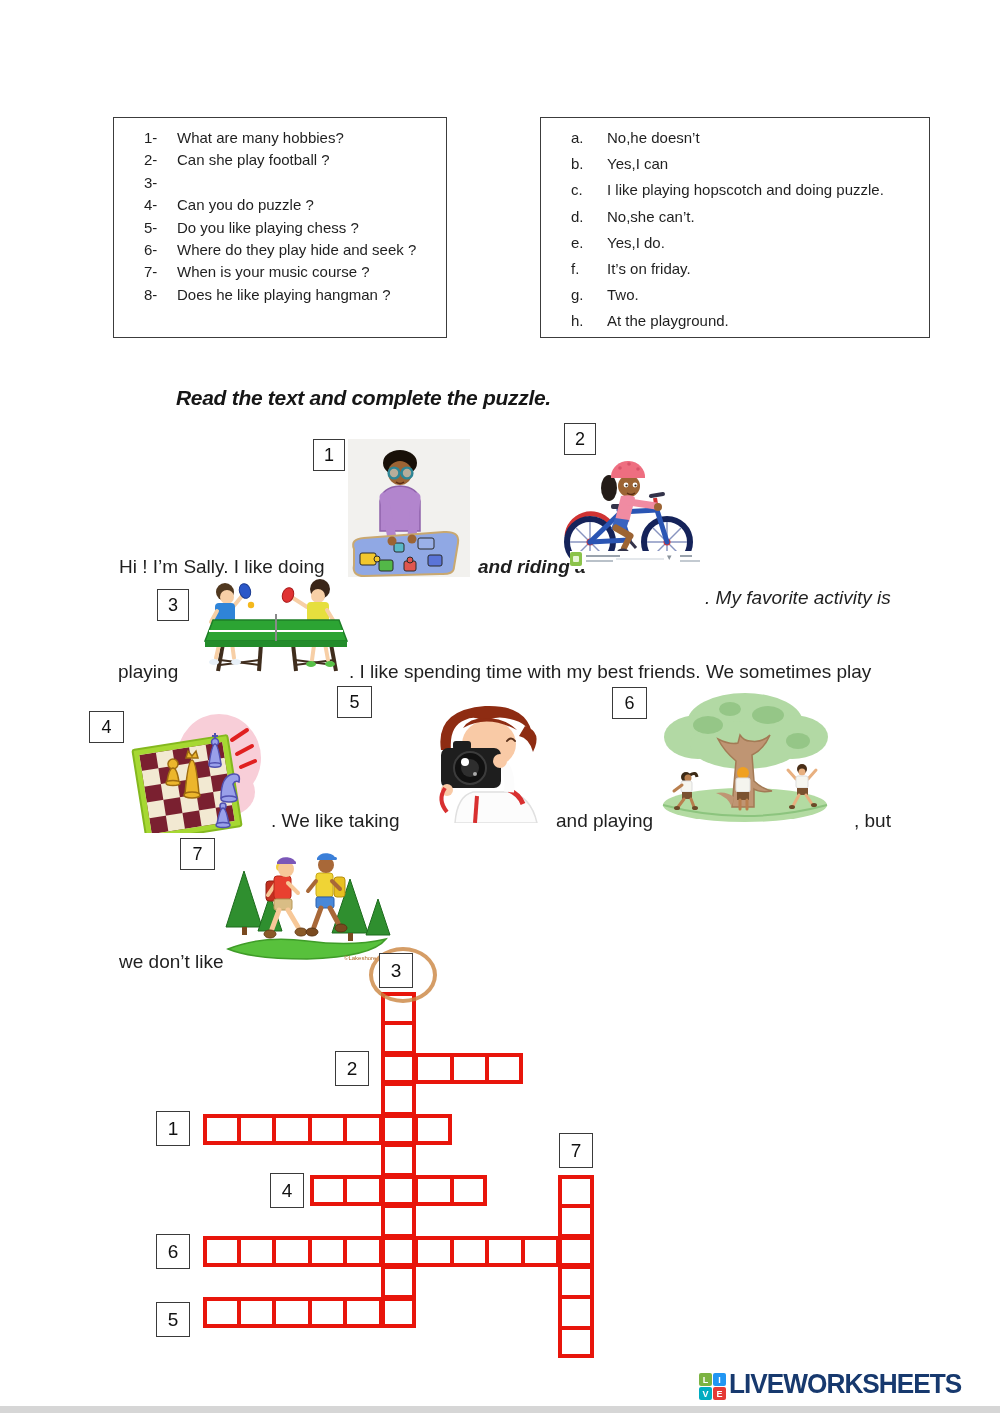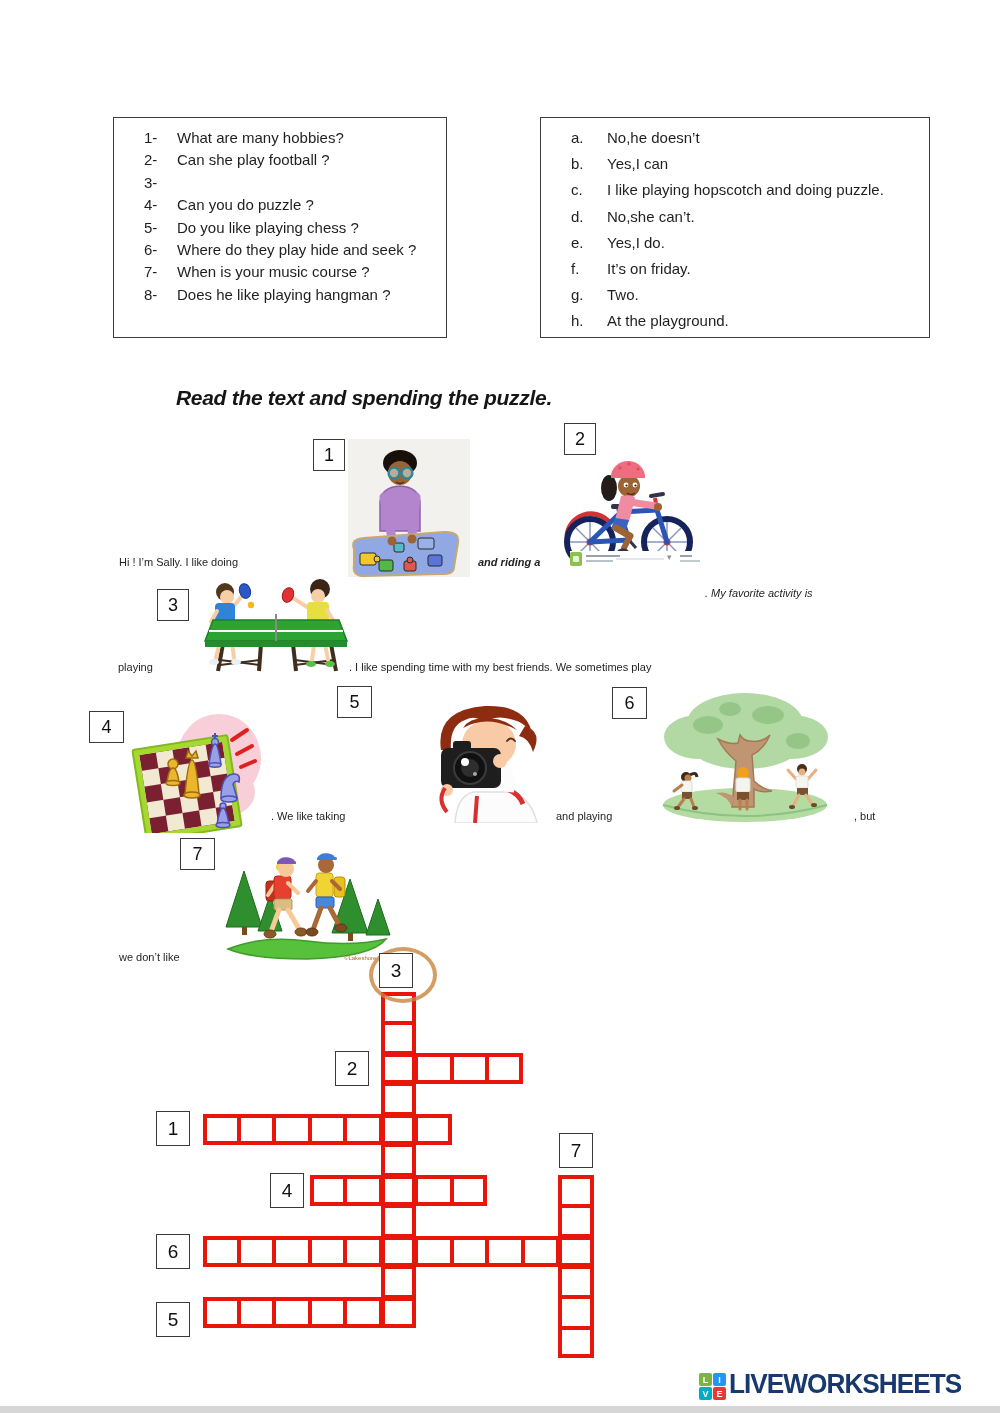--- a/index.html
+++ b/index.html
@@ -14,21 +14,21 @@
   
   .mbox{position:absolute;border:1.6px solid #3c3c3c;background:#fff;box-sizing:border-box;}
   #qbox{left:113px;top:117px;width:334px;height:221px;padding:9px 4px 0 30px;}
   #abox{left:540px;top:117px;width:390px;height:221px;padding:7px 4px 0 30px;}
   .qrow{display:flex;font-size:15px;line-height:22.4px;}
   .qnum{width:33px;flex:none;}
   .qtext{width:240px;}
   .arow{display:flex;font-size:15px;line-height:26.2px;}
   .alet{width:36px;flex:none;}
   
-  .story{position:absolute;font-size:11px;white-space:nowrap;color:#1f1f1f;}
+  .story{position:absolute;font-size:19px;white-space:nowrap;color:#1f1f1f;}
   #s1{left:119px;top:556px;}
   #s2{left:478px;top:556px;font-weight:bold;font-style:italic;}
   #s3{left:705px;top:587px;font-style:italic;}
   #s4{left:118px;top:661px;}
   #s5{left:349px;top:661px;}
   #s6{left:271px;top:810px;}
   #s7{left:556px;top:810px;}
   #s8{left:838px;top:810px;margin-left:16px;}
   #s9{left:119px;top:951px;}
   
@@ -74,21 +74,21 @@
   .logo-mark{position:absolute;left:699px;top:1373px;width:27px;height:27px;display:grid;
     grid-template-columns:13px 13px;grid-template-rows:13px 13px;gap:1px;}
   .logo-sq{display:flex;align-items:center;justify-content:center;color:#fff;font-size:9px;font-weight:bold;border-radius:2px;}
   .bottom-strip{position:absolute;left:0;top:1406px;width:1000px;height:7px;background:#d6d6d6;}
 </style>
 </head>
 <body>
 
 <div class="page">
 
-  <div class="heading" id="h-read">Read the text and spending the puzzle.</div>
+  <div class="heading" id="h-read">Read the text and complete the puzzle.</div>
 
   <div class="mbox" id="qbox">
     <div>
         <div class="qrow">
           <span class="qnum">1-</span>
           <span class="qtext">What are many hobbies?</span>
         </div>
         <div class="qrow">
           <span class="qnum">2-</span>
           <span class="qtext">Can she play football ?</span>

